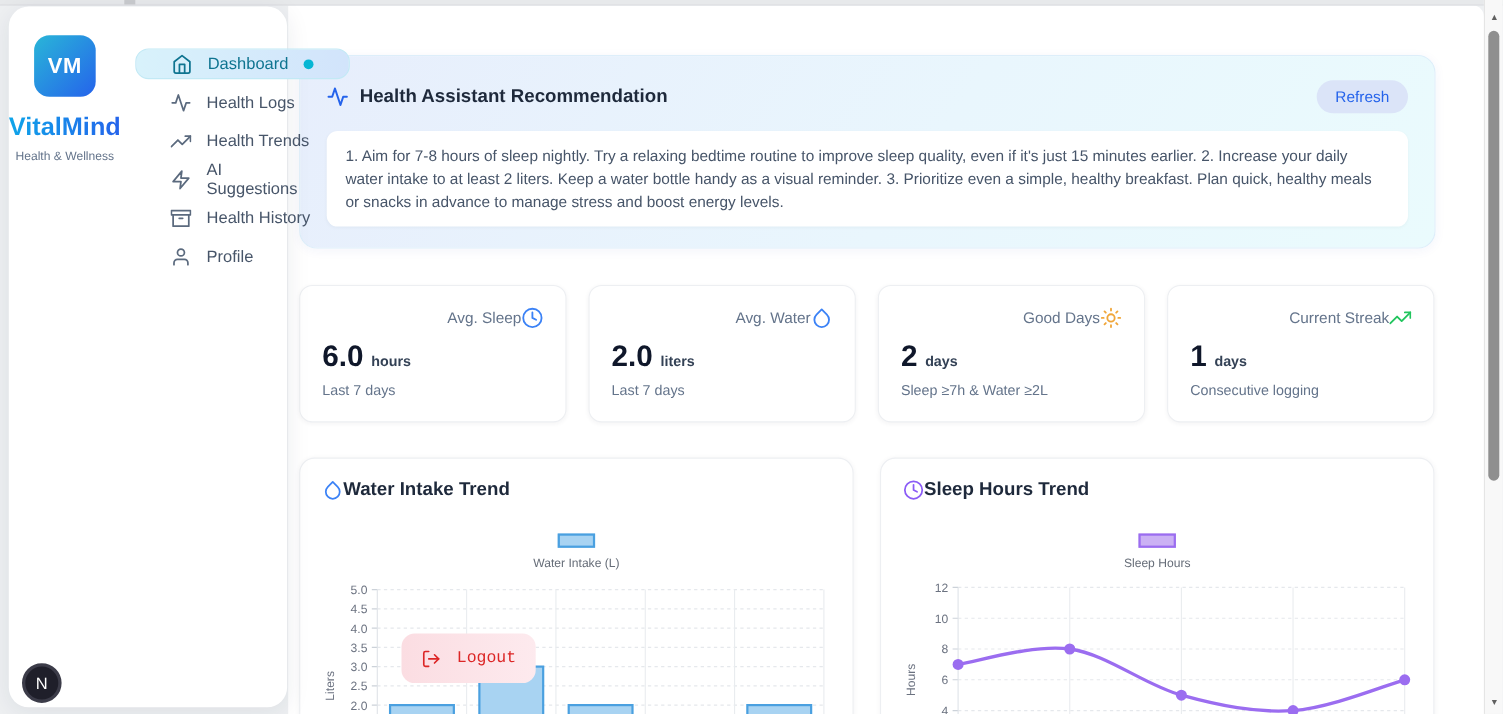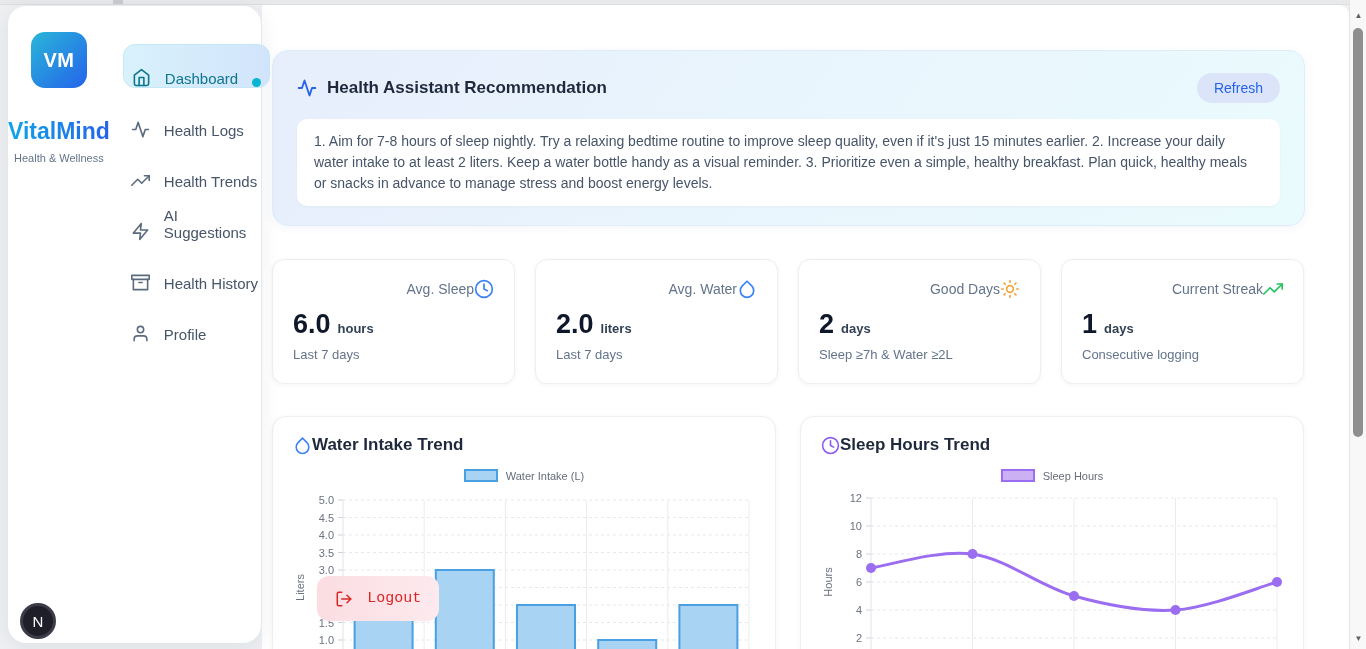--- a/index.html
+++ b/index.html
@@ -11,26 +11,26 @@
   .top-notch { position:absolute; left:113px; top:0; width:10px; height:4px; background:#c9cbce; z-index:6; }
 
   .main-panel { position:absolute; left:262px; top:5px; width:1087px; height:644px; background:#ffffff; border-top-right-radius:10px; }
 
   
   .sidebar { position:absolute; left:8px; top:6px; width:253px; height:637px; background:#ffffff; border-radius:18px;
              box-shadow:0 4px 22px rgba(30,41,59,.08); z-index:10; display:flex; }
   .brand { text-align:center; padding-top:26px; }
   .logo { width:56px; height:56px; margin:0 auto; border-radius:14px; background:linear-gradient(135deg,#29b6d8,#2563eb);
           display:flex; align-items:center; justify-content:center; color:#fff; font-size:20px; font-weight:bold; letter-spacing:.5px; }
-  .app-name { margin-top:30px; font-size:23px; font-weight:bold;
+  .app-name { margin-top:14px; font-size:23px; font-weight:bold;
               background:linear-gradient(90deg,#0ea5e9,#2563eb); -webkit-background-clip:text; background-clip:text; color:transparent; }
   .tagline { margin-top:7px; font-size:11px; color:#64748b; }
 
   .nav { margin-top:38px; padding:0 13px; display:flex; flex-direction:column; gap:7px; }
-  .nav-item { height:44px; display:flex; align-items:flex-end; gap:14px; padding:0 8px; border-radius:12px; color:#475569; font-size:15px; cursor:pointer; }
+  .nav-item { height:28px; display:flex; align-items:center; gap:14px; padding:0 32px; border-radius:12px; color:#475569; font-size:15px; cursor:pointer; }
   .nav-item .nicon { width:19px; height:19px; color:#5b6a7e; flex:0 0 auto; display:flex; }
   .nav-item.active { background:linear-gradient(90deg,#d8f2fb,#d2e4fb); color:#0e7490; border:1px solid #c2e9f5; }
   .nav-item.active .nicon { color:#0e7490; }
   .active-dot { margin-left:auto; width:9px; height:9px; border-radius:50%; background:#06b6d4; }
 
   .logout-wrap { margin-top:auto; padding:0 34px 22px;font-family:Liberation Mono, monospace; }
   .logout { height:45px; border-radius:12px; background:linear-gradient(90deg,#fbdde2,#fdeaee); display:flex; align-items:center; gap:14px;
             padding:0 18px; color:#dc2626; font-size:15px; cursor:pointer; }
   .logout .nicon { width:18px; height:18px; display:flex; }
 
@@ -58,21 +58,21 @@
   .stat-value-row { margin-top:10px; display:flex; align-items:baseline; gap:7px; }
   .stat-value { font-size:27px; font-weight:bold; color:#0f172a; }
   .stat-unit { font-size:13px; font-weight:bold; color:#334155; }
   .stat-sub { margin-top:7px; font-size:13px; color:#64748b; }
 
   .charts { margin-top:32px; display:grid; grid-template-columns:504px 504px; gap:24px; }
   .chart-card { background:#fff; border:1px solid #edeff2; border-radius:14px; box-shadow:0 1px 5px rgba(30,41,59,.05); padding:18px 20px; height:420px; }
   .chart-head { display:flex; align-items:flex-end; }
   .chart-head .cicon { width:19px; height:19px; display:flex; }
   .chart-title { font-size:17px; font-weight:bold; color:#1e293b; }
-  .legend-row { margin-top:14px; display:flex; align-items:center; justify-content:center; gap:8px; font-size:11px; color:#666d78; }
+  .legend-row { margin-top:30px; display:flex; align-items:center; justify-content:center; gap:8px; font-size:11px; color:#666d78;flex-direction:column; }
   .legend-swatch { width:34px; height:13px; border:2px solid transparent; display:inline-block; }
   .chart-svg { margin-top:4px; }
 
   
   .scrollbar { position:absolute; right:0; top:0; width:17px; height:649px; background:#f8f8f8; border-left:1px solid #e5e5e5; z-index:30; }
   .sb-arrow { position:absolute; left:0; width:17px; height:16px; color:#606060; font-size:8px; text-align:center; line-height:16px; cursor:pointer; }
   .sb-arrow.up { top:8px; }
   .sb-arrow.down { bottom:2px; }
   .sb-thumb { position:absolute; left:3px; top:28px; width:10px; height:409px; background:#8f8f8f; border-radius:5px; cursor:pointer; }
 </style>

